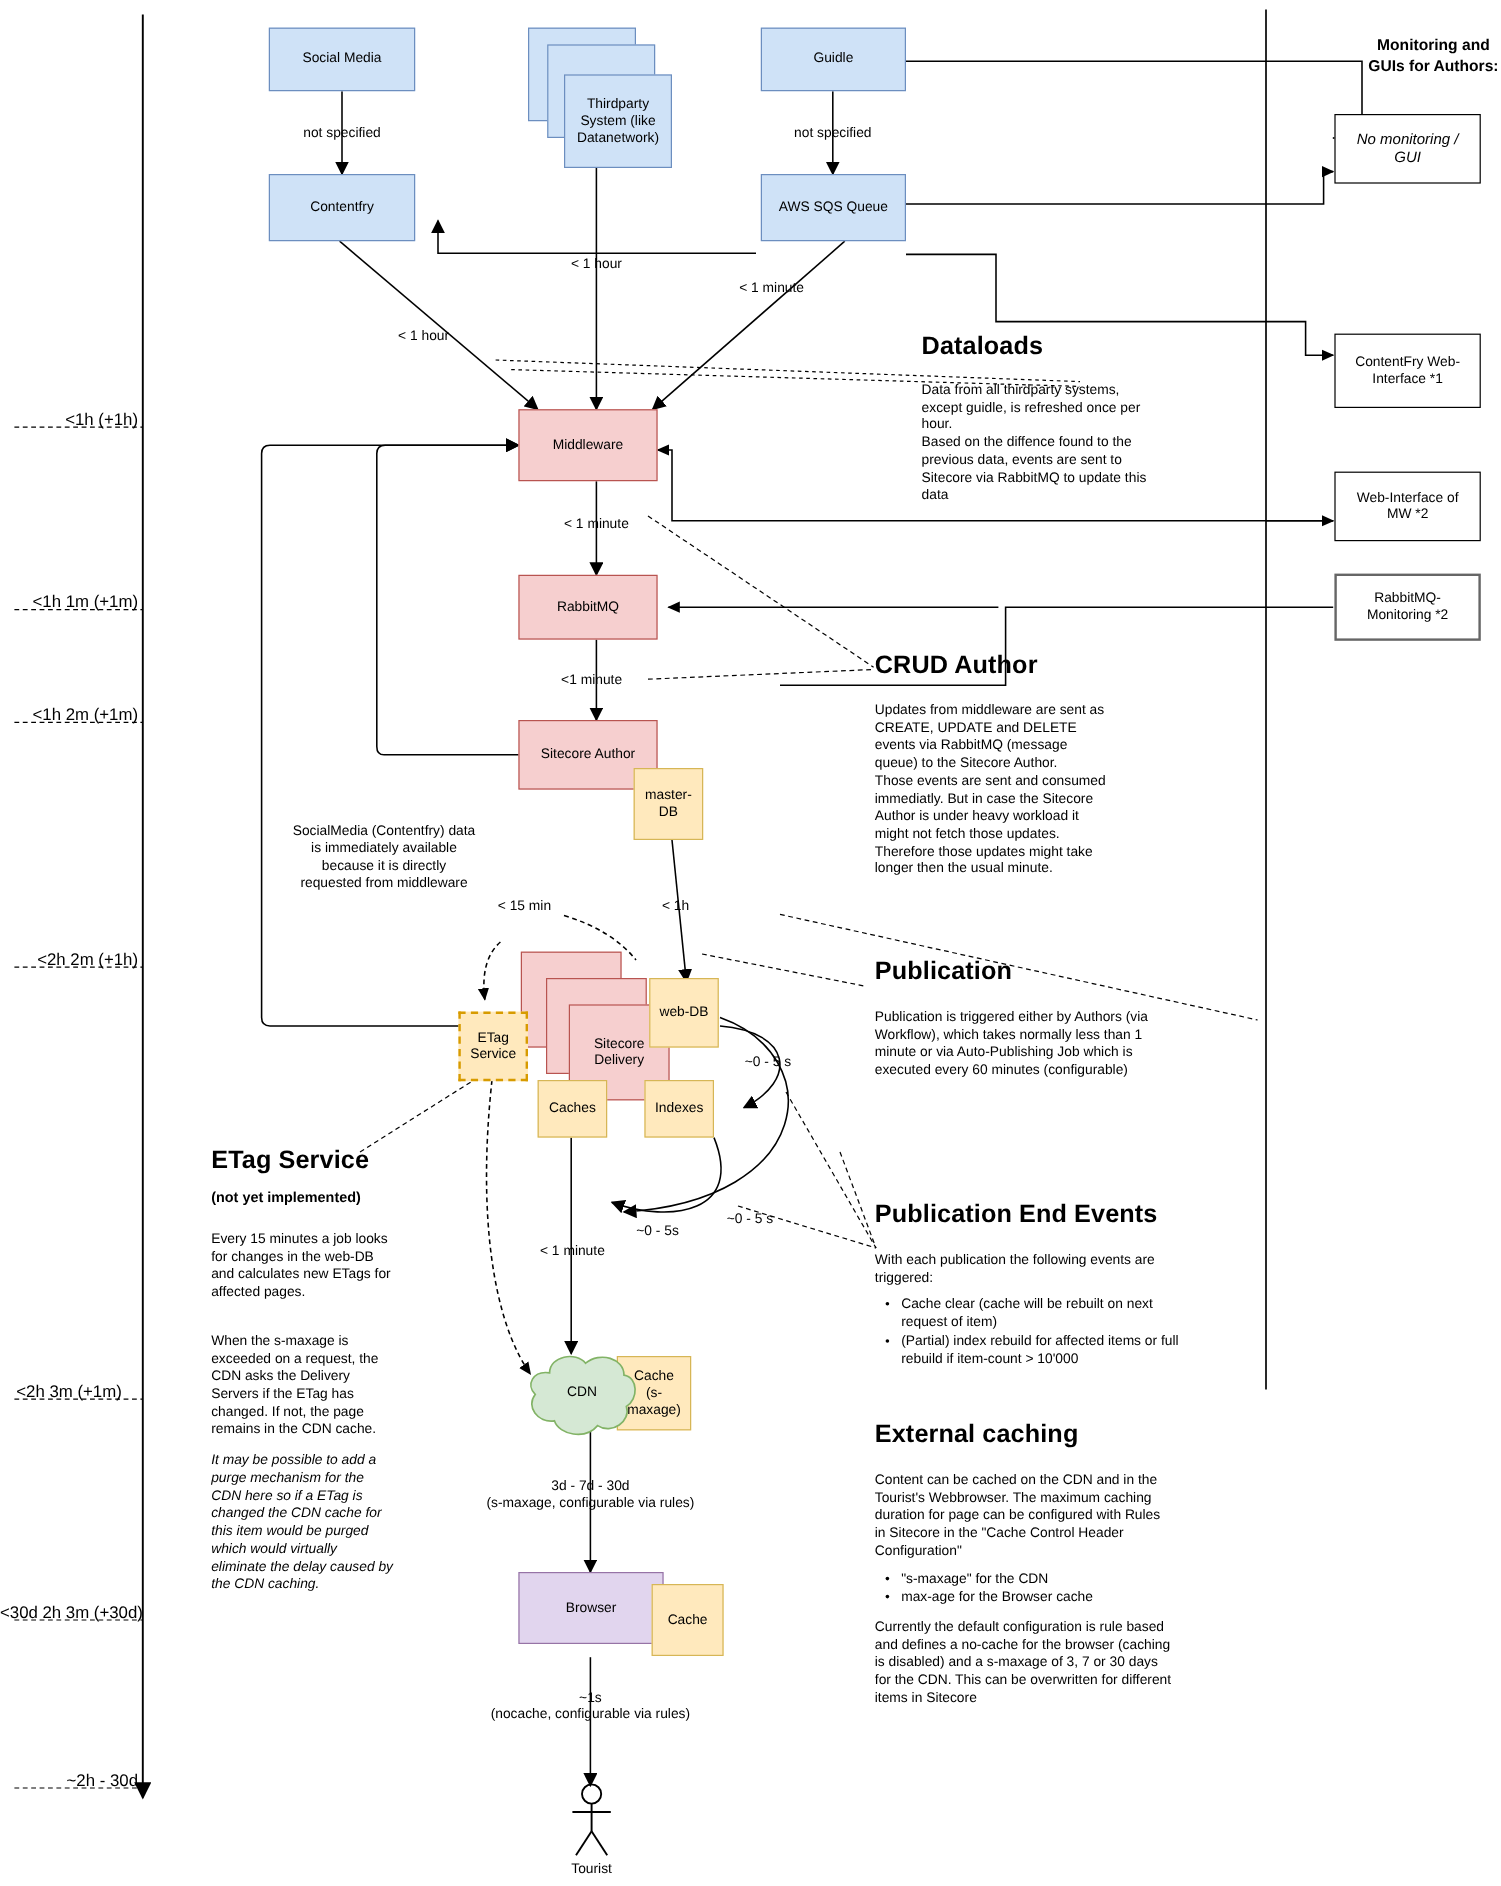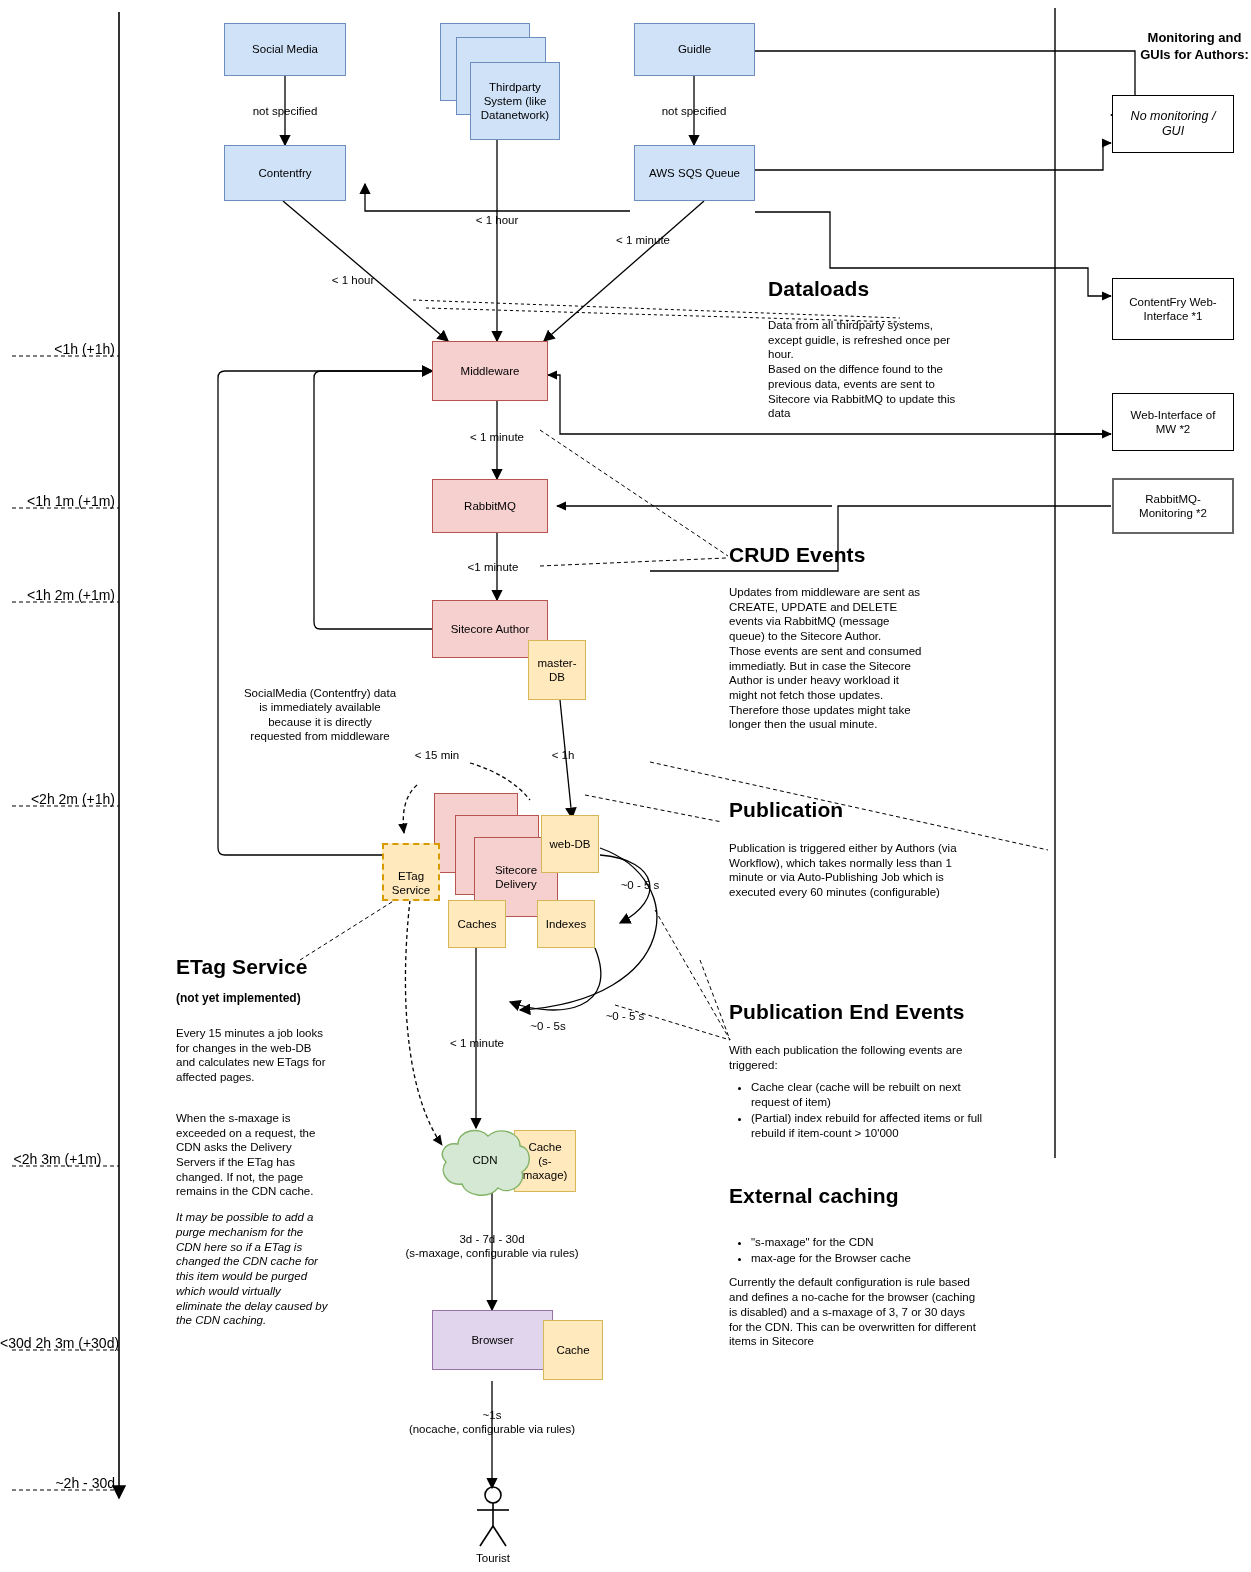--- a/index.html
+++ b/index.html
@@ -172,21 +172,21 @@
   <div class="node red" style="left:455px;top:815px;width:84px;height:80px;"></div>
   <div class="node red" style="left:474px;top:837px;width:84px;height:80px;white-space:pre-line;">
     <span>Sitecore
 Delivery</span>
   </div>
 
   <div class="node yellow" style="left:541px;top:815px;width:58px;height:58px;">
     <span>web-DB</span>
   </div>
 
-  <div class="node dashed-yellow" style="left:382px;top:843px;width:58px;height:58px;white-space:pre-line;align-items:flex-end;">
+  <div class="node dashed-yellow" style="left:382px;top:843px;width:58px;height:58px;white-space:pre-line;">
     <span>ETag
 Service</span>
   </div>
 
   <div class="node yellow" style="left:448px;top:900px;width:58px;height:48px;">
     <span>Caches</span>
   </div>
 
   <div class="node yellow" style="left:537px;top:900px;width:58px;height:48px;">
     <span>Indexes</span>
@@ -269,38 +269,39 @@
   </div>
   <div class="node plain-thick" style="left:1112px;top:478px;width:122px;height:56px;white-space:pre-line;">
     <span>RabbitMQ-
 Monitoring *2</span>
   </div>
 
   <div class="sec-h" style="left:768px;top:277px;">Dataloads</div>
   <div class="sec-b" style="left:768px;top:318px;width:188px;white-space:pre-line;">Data from all thirdparty systems, except guidle, is refreshed once per hour.
 Based on the diffence found to the previous data, events are sent to Sitecore via RabbitMQ to update this data</div>
 
-  <div class="sec-h" style="left:729px;top:543px;">CRUD Events</div>
+  <div class="sec-h" style="left:729px;top:543px;">CRUD Author</div>
   <div class="sec-b" style="left:729px;top:585px;width:198px;white-space:pre-line;">Updates from middleware are sent as CREATE, UPDATE and DELETE events via RabbitMQ (message queue) to the Sitecore Author.
 Those events are sent and consumed immediatly. But in case the Sitecore Author is under heavy workload it might not fetch those updates. Therefore those updates might take longer then the usual minute.</div>
 
   <div class="sec-h" style="left:729px;top:798px;">Publication</div>
   <div class="sec-b" style="left:729px;top:841px;width:235px;">Publication is triggered either by Authors (via Workflow), which takes normally less than 1 minute or via Auto-Publishing Job which is executed every 60 minutes (configurable)</div>
 
   <div class="sec-h" style="left:729px;top:1000px;">Publication End Events</div>
   <div class="sec-b" style="left:729px;top:1043px;width:255px;">
     <p>With each publication the following events are triggered:</p>
     <ul>
       <li>Cache clear (cache will be rebuilt on next request of item)</li>
       <li>(Partial) index rebuild for affected items or full rebuild if item-count &gt; 10'000</li>
     </ul>
   </div>
 
   <div class="sec-h" style="left:729px;top:1184px;">External caching</div>
   <div class="sec-b" style="left:729px;top:1227px;width:248px;">
+    <p>Content can be cached on the CDN and in the Tourist's Webbrowser. The maximum caching duration for page can be configured with Rules in Sitecore in the "Cache Control Header Configuration"</p>
     <ul>
       <li>"s-maxage" for the CDN</li>
       <li>max-age for the Browser cache</li>
     </ul>
     <p style="margin-top:10px;">Currently the default configuration is rule based and defines a no-cache for the browser (caching is disabled) and a s-maxage of 3, 7 or 30 days for the CDN. This can be overwritten for different items in Sitecore</p>
   </div>
 
   <div class="sec-h" style="left:176px;top:955px;">ETag Service</div>
   <div class="sub-h" style="left:176px;top:991px;">(not yet implemented)</div>
   <div class="sec-b" style="left:176px;top:1026px;width:152px;">

